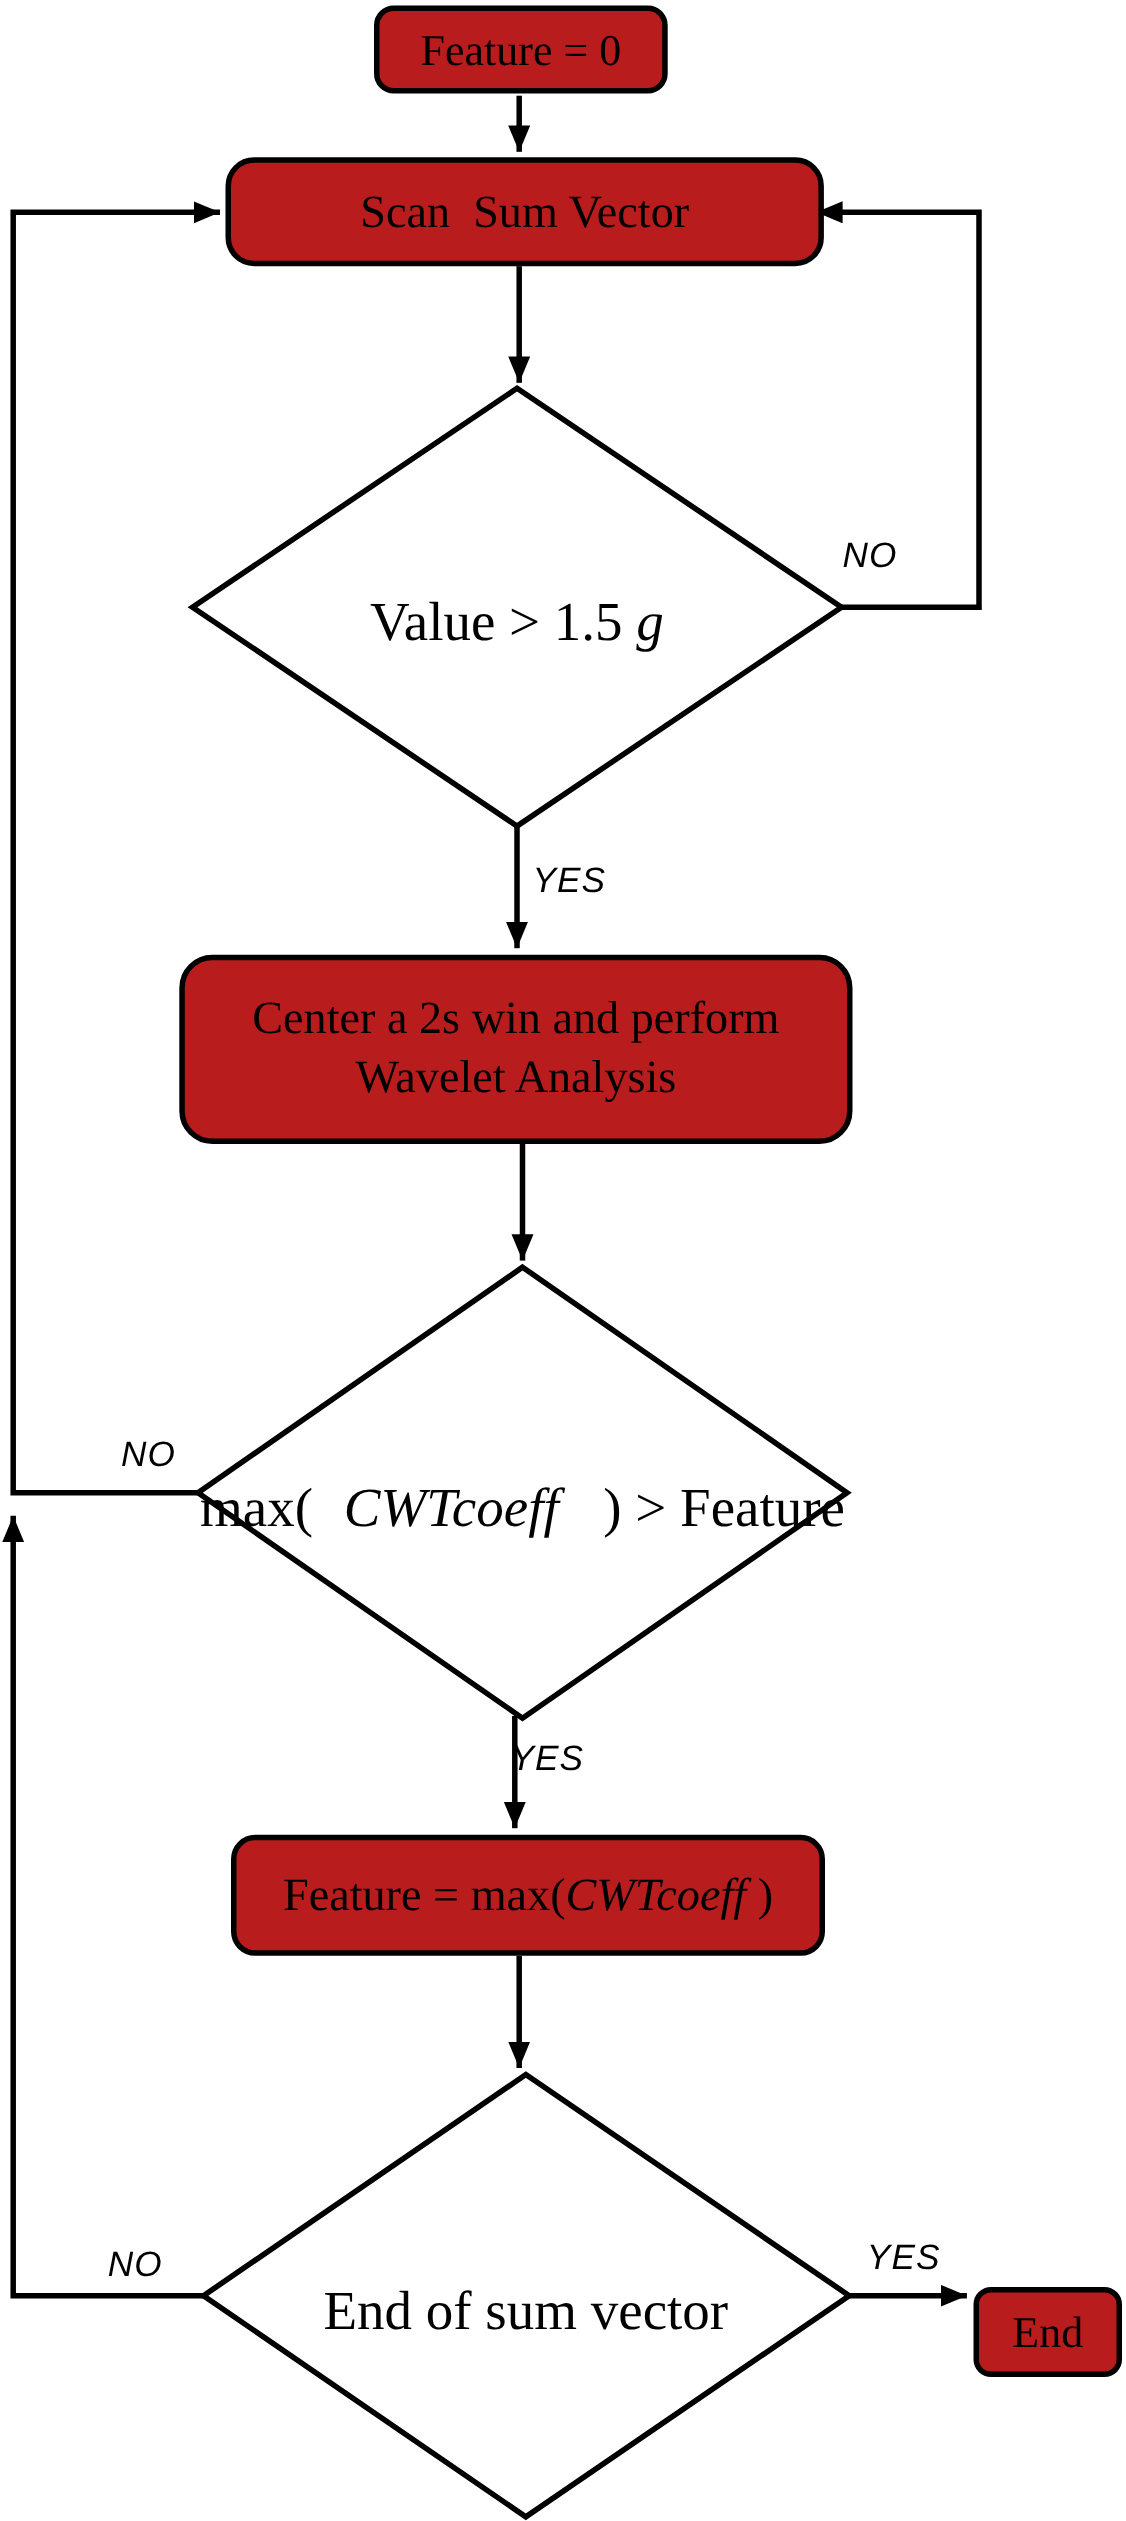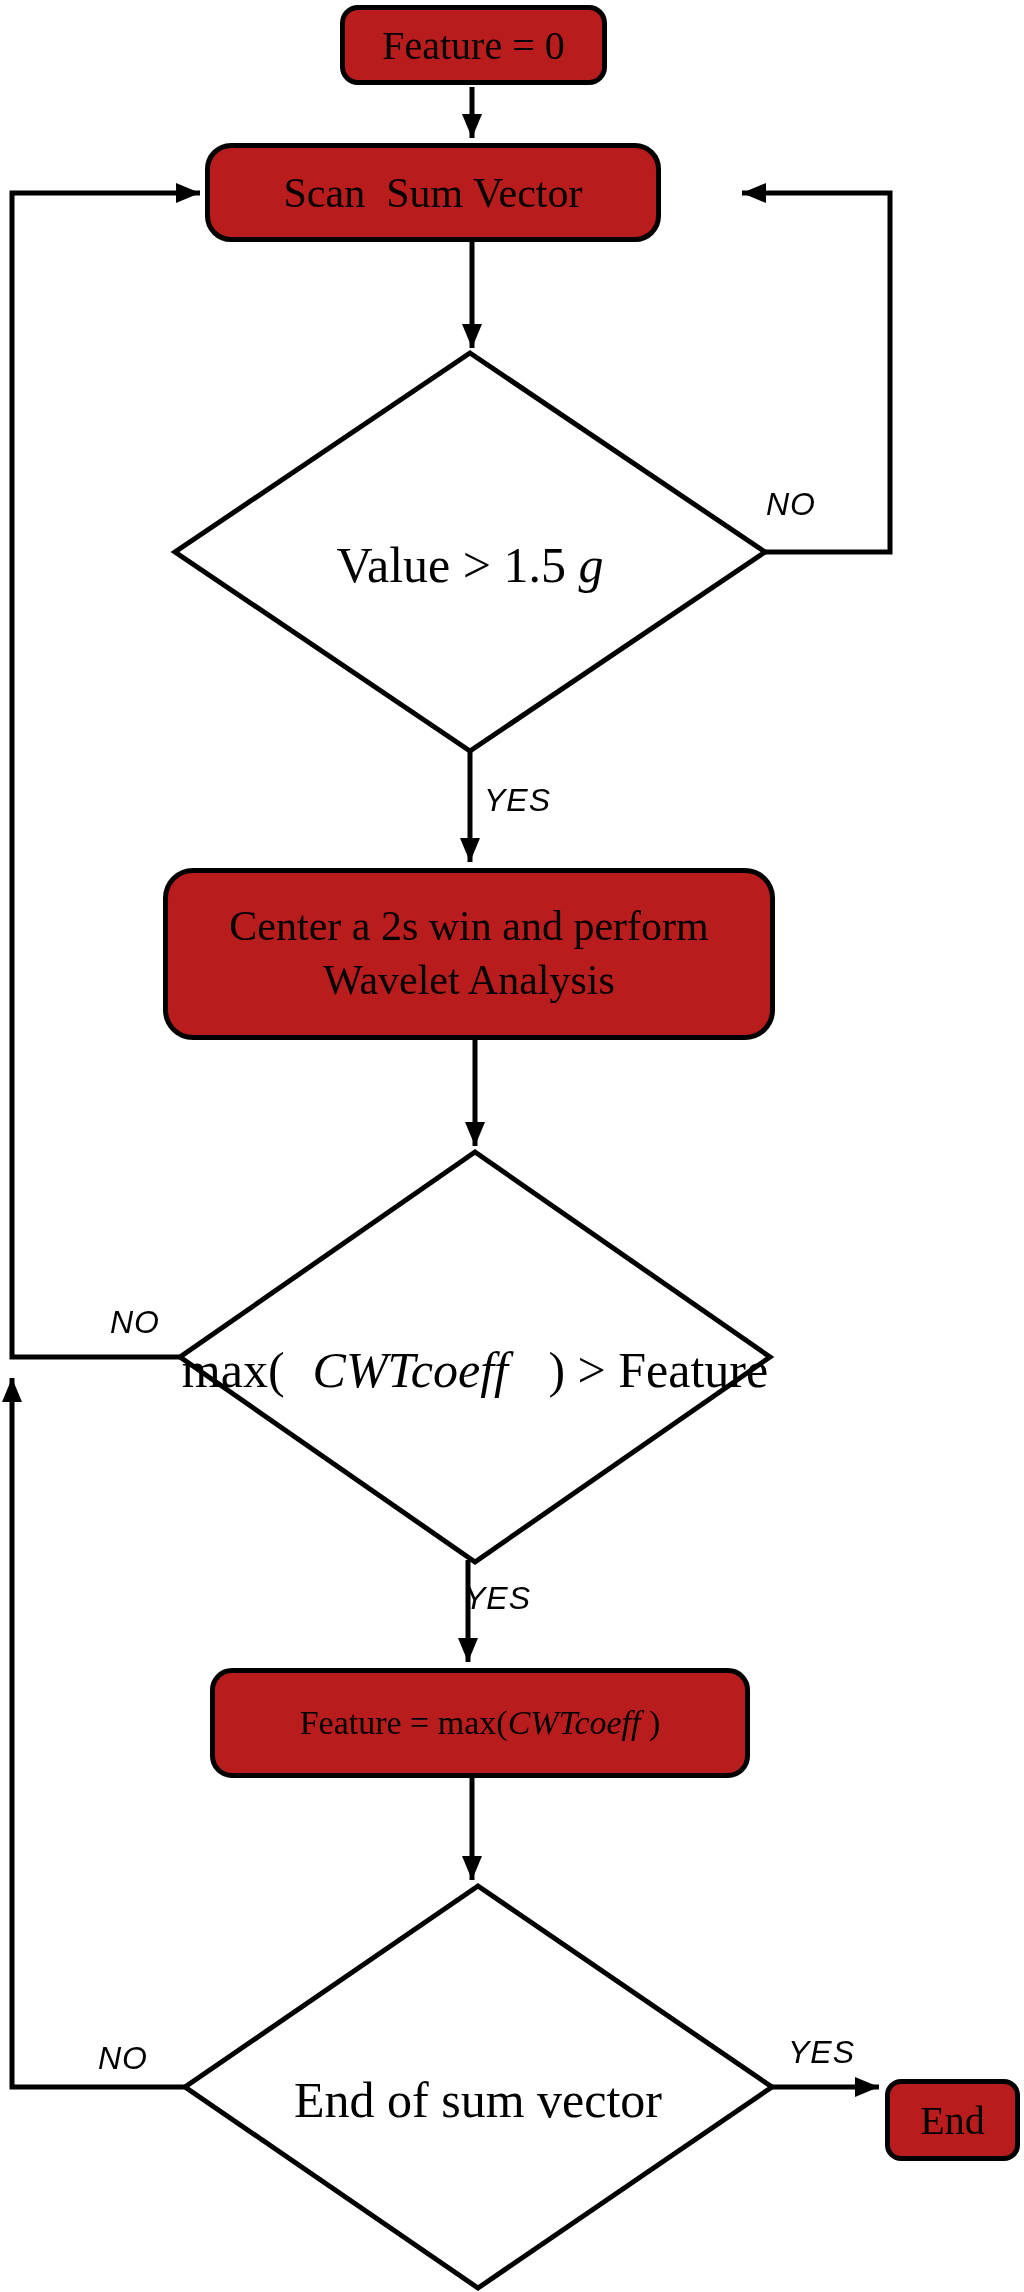--- a/index.html
+++ b/index.html
@@ -15,23 +15,23 @@
   .node{
     position:absolute;z-index:2;
     background:#b91c1c;
     border:5px solid #000;
     box-sizing:border-box;
     display:flex;align-items:center;justify-content:center;
     text-align:center;
   }
   .node .label, .dlabel .label{white-space:pre-wrap;}
   .rect-start{left:340px;top:5px;width:267px;height:80px;border-radius:18px;font-size:40px;}
-  .rect-scan{left:205px;top:143px;width:456px;height:99px;border-radius:26px;font-size:42px;}
+  .rect-scan{left:205px;top:143px;width:544px;height:99px;border-radius:26px;font-size:42px;}
   .rect-proc1{left:163px;top:868px;width:612px;height:172px;border-radius:30px;font-size:42px;line-height:1.28;flex-direction:column;}
-  .rect-proc2{left:210px;top:1668px;width:540px;height:110px;border-radius:22px;font-size:34px;}
+  .rect-proc2{left:210px;top:1668px;width:540px;height:110px;border-radius:22px;font-size:42px;}
   .rect-end{left:885px;top:2045px;width:135px;height:82px;border-radius:16px;font-size:40px;margin-top:34px;}
   .dlabel{
     position:absolute;z-index:3;
     display:flex;align-items:flex-end;justify-content:center;
     text-align:center;font-size:50px;
   }
   .dlabel-1{left:272px;top:510px;width:396px;height:84px;}
   .dlabel-2{left:180px;top:1315px;width:590px;height:84px;gap:28px;}
   .dlabel-3{left:280px;top:2045px;width:396px;height:84px;}
   .it{font-style:italic;}

